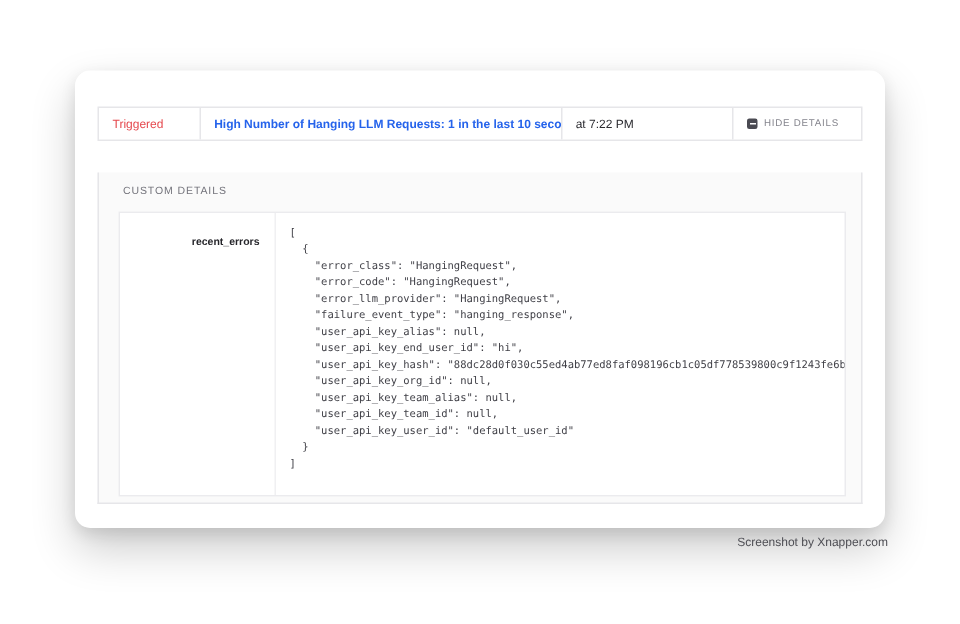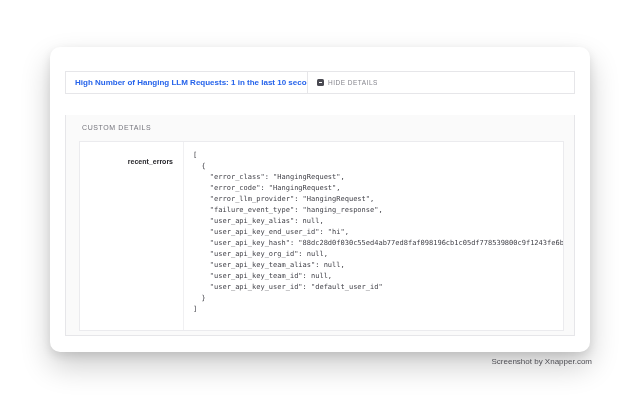--- a/index.html
+++ b/index.html
@@ -55,22 +55,28 @@
             font-weight:500;padding-left:12px; }
 </style>
 </head>
 <body>
 
 <div class="stage">
   <div class="card">
 
     <div class="alerts-table">
       <div class="t-row">
+        <div class="t-cell c-status">
+          <span class="status-triggered">Triggered</span>
+        </div>
         <div class="t-cell c-summary">
           <span class="summary-link">High Number of Hanging LLM Requests: 1 in the last 10 seconds.</span>
+        </div>
+        <div class="t-cell c-created">
+          <span class="created-text">at 7:22 PM</span>
         </div>
         <div class="t-cell c-actions">
           <button class="hide-details-btn">
             <span class="minus-square">
                 <i></i>
               </span>
             <span class="hide-details-label">HIDE DETAILS</span>
           </button>
         </div>
       </div>

